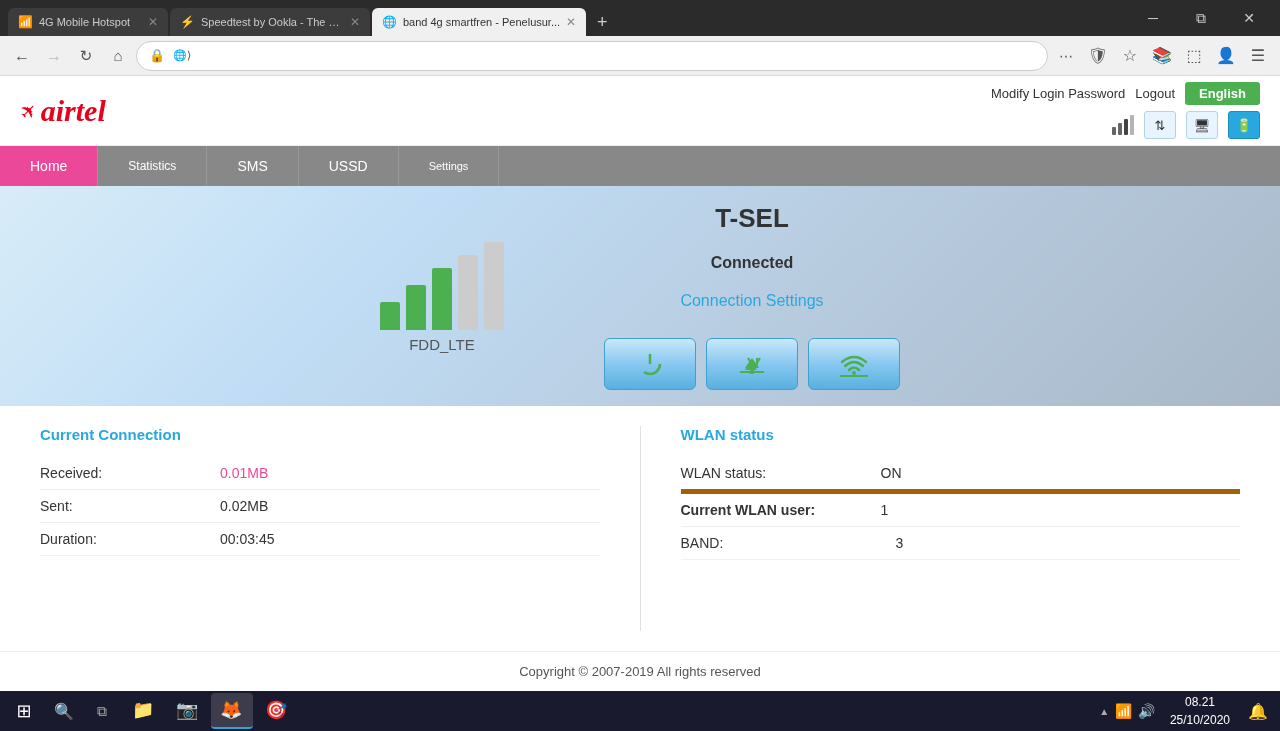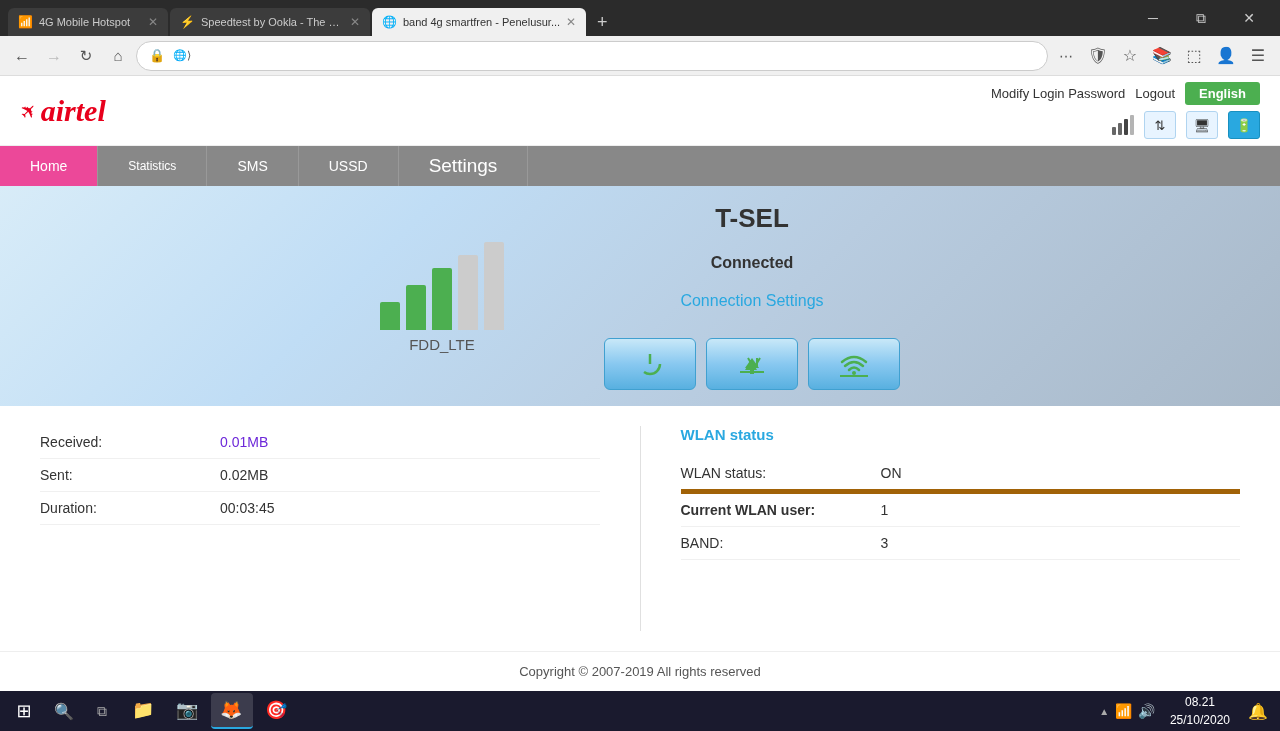--- a/index.html
+++ b/index.html
@@ -96,21 +96,21 @@
     </div>
     <div style="display:flex; align-items:center; justify-content:center; padding:4px 30px; color:#fff; font-size:12px; cursor:pointer; border-right:1px solid #999;">
       <span>Statistics</span>
     </div>
     <div style="display:flex; align-items:center; justify-content:center; padding:0 30px; color:#fff; font-size:14px; cursor:pointer; border-right:1px solid #999;">
       <span>SMS</span>
     </div>
     <div style="display:flex; align-items:center; justify-content:center; padding:0 30px; color:#fff; font-size:14px; cursor:pointer; border-right:1px solid #999;">
       <span>USSD</span>
     </div>
-    <div style="display:flex; align-items:center; justify-content:center; padding:0 30px; color:#fff; font-size:19px; cursor:pointer; border-right:1px solid #999;">
+    <div style="display:flex; align-items:center; justify-content:center; padding:0 30px; color:#fff; font-size:11px; cursor:pointer; border-right:1px solid #999;">
       <span>Settings</span>
     </div>
   </div>
 
   <div style="background:linear-gradient(135deg, #d8ecf8 0%, #c0ddf5 30%, #b8cce0 60%, #a8b8c8 100%); padding:20px; display:flex; align-items:center; justify-content:center; gap:100px; height:220px; position:relative;">
 
     <div style="display:flex; flex-direction:column; align-items:center; gap:6px;">
       <div style="display:flex; align-items:flex-end; gap:6px; height:90px;">
         <div style="width:20px; height:28px; background:#4caf50; border-radius:2px 2px 0 0;"></div>
         <div style="width:20px; height:45px; background:#4caf50; border-radius:2px 2px 0 0;"></div>
@@ -158,24 +158,25 @@
             <line x1="2" y1="26" x2="30" y2="26" stroke="#4caf50" stroke-width="2"></line>
           </svg>
         </div>
       </div>
     </div>
   </div>
 
   <div style="padding:20px 40px; display:flex; flex:1; background:#fff;">
 
     <div style="flex:1;">
+      <div style="color:#29a8e0; font-size:15px; font-weight:bold; margin-bottom:14px;">Current Connection</div>
 
       <div style="display:flex; align-items:center; padding:8px 0; font-size:14px; color:#333; border-bottom:1px solid #f0f0f0;">
         <span style="width:180px; color:#333;">Received:</span>
-        <span style="color:#6d28d9;">0.01MB</span>
+        <span style="color:#ec4899;">0.01MB</span>
       </div>
 
       <div style="display:flex; align-items:center; padding:8px 0; font-size:14px; color:#333; border-bottom:1px solid #f0f0f0;">
         <span style="width:180px; color:#333;">Sent:</span>
         <span style="color:#333;">0.02MB</span>
       </div>
 
       <div style="display:flex; align-items:center; padding:8px 0; font-size:14px; color:#333; border-bottom:1px solid #f0f0f0;">
         <span style="width:180px; color:#333;">Duration:</span>
         <span style="color:#333;">00:03:45</span>
@@ -190,21 +191,21 @@
       <div style="display:flex; align-items:center; padding:8px 0; font-size:14px; color:#333; border-bottom:5px solid #a16207;">
         <span style="width:200px; color:#333;">WLAN status:</span>
         <span style="color:#333;">ON</span>
       </div>
 
       <div style="display:flex; align-items:center; padding:8px 0; font-size:14px; color:#333; border-bottom:1px solid #f0f0f0;">
         <span style="width:200px; color:#333;font-weight:bold;">Current WLAN user:</span>
         <span style="color:#333;">1</span>
       </div>
 
-      <div style="display:flex; align-items:center; padding:8px 0; font-size:14px; color:#333; border-bottom:1px solid #f0f0f0;">
+      <div style="display:flex; align-items:center; padding:8px 0; font-size:14px; color:#333; border-bottom:1px solid #f0f0f0;gap:15px;">
         <span style="width:200px; color:#333;">BAND:</span>
         <span style="color:#333;">3</span>
       </div>
     </div>
   </div>
 
   <div style="text-align:center; color:#555; font-size:13px; padding:12px 0; border-top:1px solid #eee;">
     <span>Copyright © 2007-2019 All rights reserved</span>
   </div>
 

